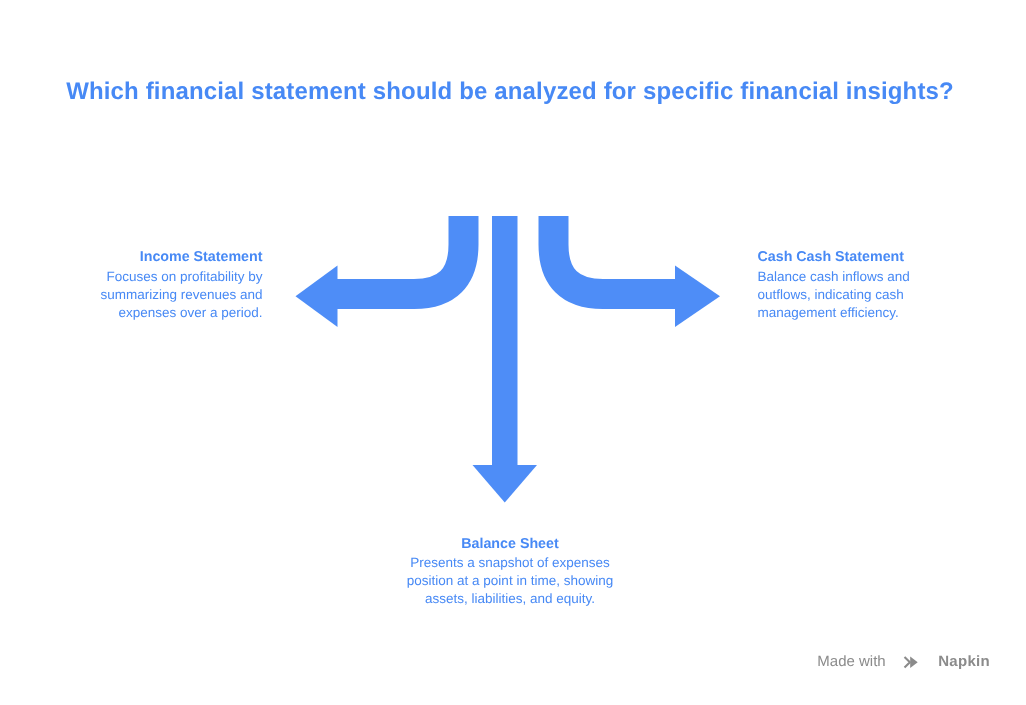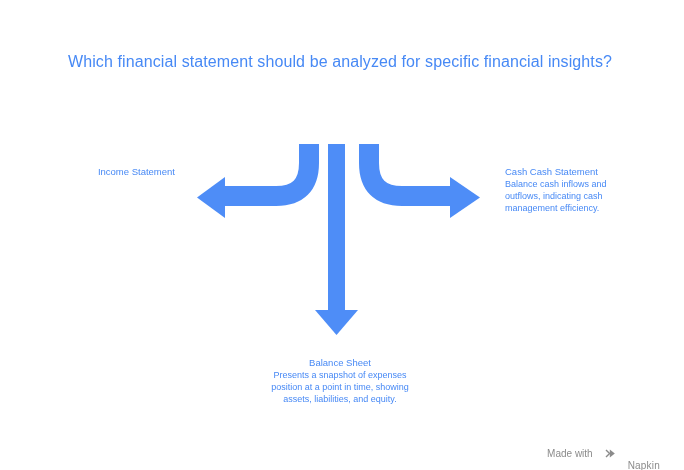--- a/index.html
+++ b/index.html
@@ -19,40 +19,40 @@
     overflow:hidden;
   }
   .title{
     position:absolute;
     top:50px;left:0;
     width:680px;
     padding:0 40px;
     text-align:center;
     color:var(--accent);
     font-size:16px;
-    font-weight:normal;
+    font-weight:bold;
     line-height:23px;
     letter-spacing:0.1px;
   }
   .arrows{
     position:absolute;
     top:0;left:0;
   }
   .arrow-casing path{stroke:#ffffff;fill:none;}
   .arrow-casing polygon{fill:#ffffff;stroke:#ffffff;stroke-width:5;stroke-linejoin:round;}
   .arrow-blue path{stroke:var(--arrow);fill:none;}
   .arrow-blue polygon{fill:var(--arrow);stroke:none;}
   .branch{
     position:absolute;
     color:var(--accent);
     font-size:9px;
     line-height:12px;
   }
   .branch .heading{
-    font-weight:normal;
+    font-weight:bold;
     font-size:9.5px;
   }
   .branch-left{
     top:166px;left:38px;width:137px;
     text-align:right;
   }
   .branch-right{
     top:166px;left:505px;width:128px;
     text-align:left;
   }
@@ -64,21 +64,21 @@
     position:absolute;
     top:436px;right:24px;
     display:flex;
     align-items:center;
     gap:12px;
     color:var(--footer);
     font-size:10px;
     text-decoration:none;
     cursor:pointer;
   }
-  .footer .brand{font-weight:normal;letter-spacing:0.2px;margin-top:24px;}
+  .footer .brand{font-weight:bold;letter-spacing:0.2px;}
   .napkin-icon{display:inline-block;width:11px;height:11px;}
 </style>
 </head>
 <body>
 
 <div class="canvas" style="background: rgb(255, 255, 255);">
 
   <div class="title">Which financial statement should be analyzed for specific financial insights?</div>
 
   <svg class="arrows" width="684" height="470" viewBox="0 0 684 470">
@@ -103,20 +103,21 @@
       </g>
       <g>
         <path d="M336.5,144 V313" stroke-width="17"></path>
         <polygon points="315,310 358,310 336.5,335"></polygon>
       </g>
     </g>
   </svg>
 
   <div class="branch branch-left">
     <div class="heading">Income Statement</div>
+    <div class="body-text">Focuses on profitability by summarizing revenues and expenses over a period.</div>
   </div>
 
   <div class="branch branch-right">
     <div class="heading">Cash Cash Statement</div>
     <div class="body-text">Balance cash inflows and outflows, indicating cash management efficiency.</div>
   </div>
 
   <div class="branch branch-bottom">
     <div class="heading">Balance Sheet</div>
     <div class="body-text">Presents a snapshot of expenses position at a point in time, showing assets, liabilities, and equity.</div>

